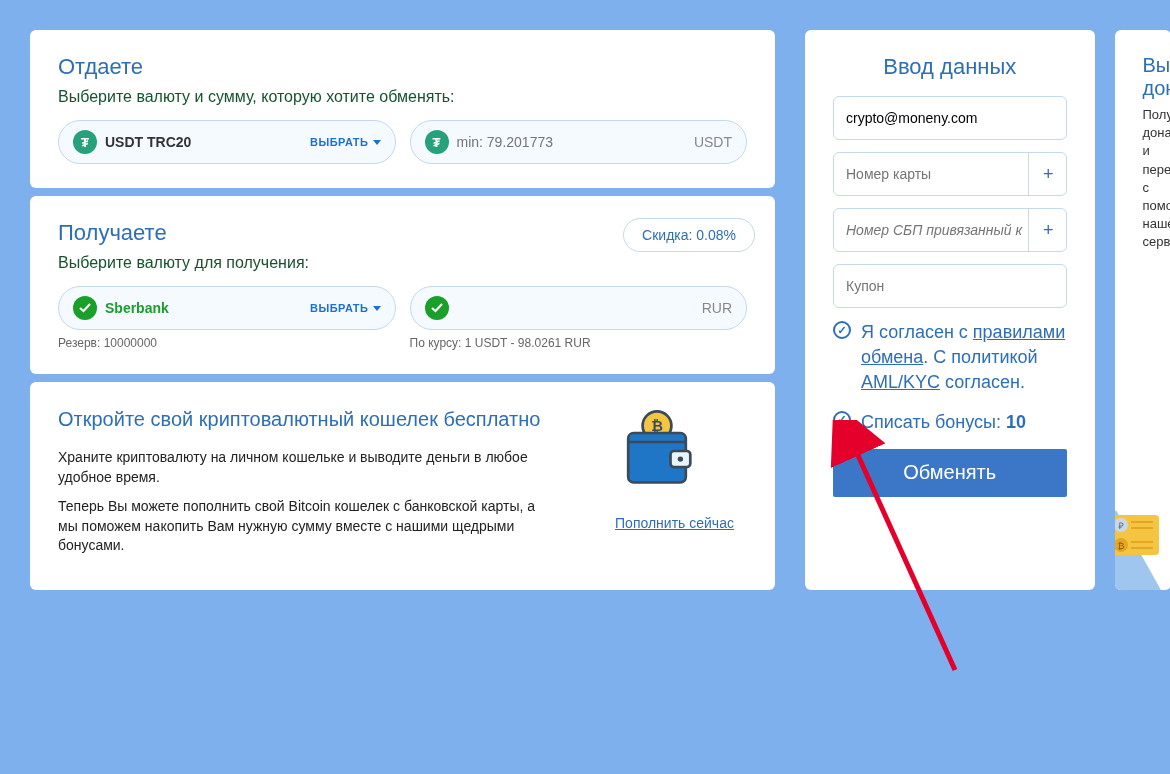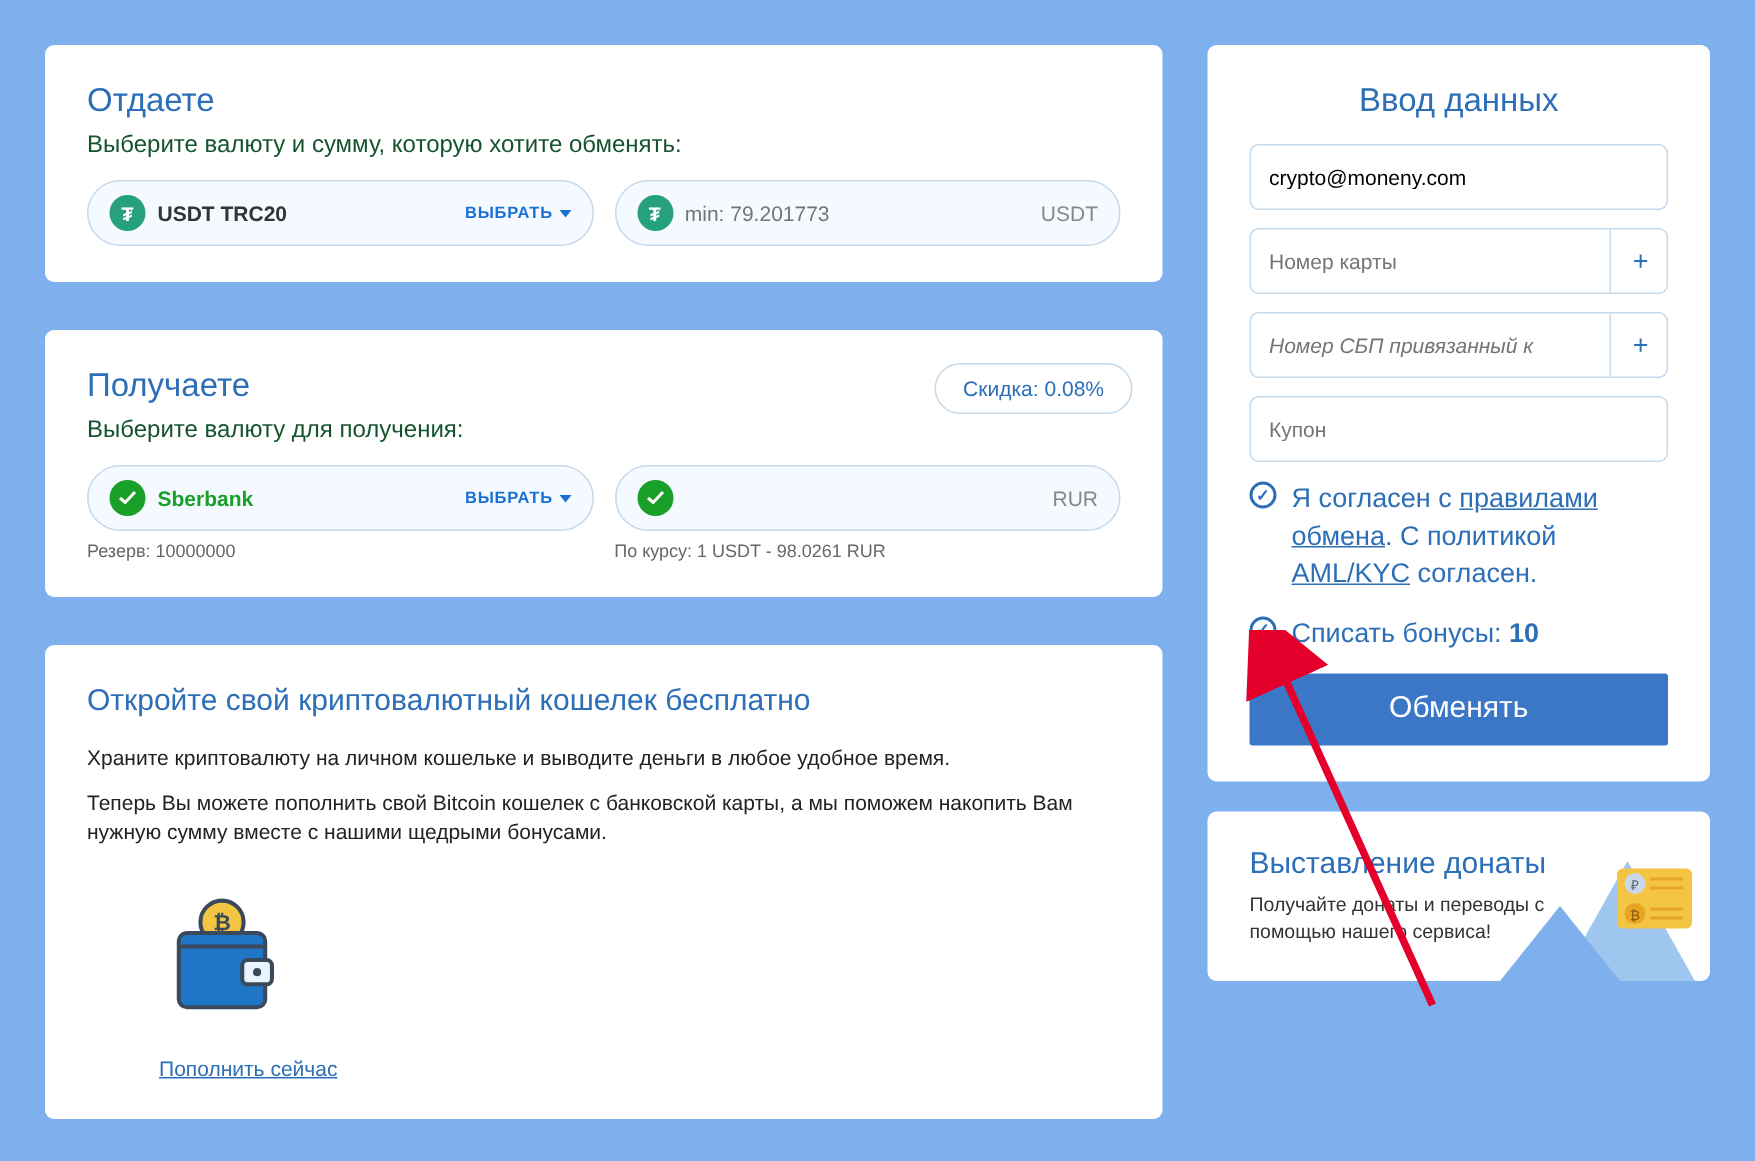--- a/index.html
+++ b/index.html
@@ -5,22 +5,22 @@
 * { box-sizing: border-box; margin: 0; padding: 0; }
 body {
   font-family: Arial, sans-serif;
   background: #7eb0ee;
   padding: 30px;
   width: 1170px;
   height: 774px;
   position: relative;
 }
 .layout { display: flex; gap: 30px; }
-.left-col { flex: 1; display: flex; flex-direction: column; gap: 32px; }
-.right-col { width: 335px; display: flex; flex-direction: column; gap: 20px; }
+.left-col { flex: 1; display: flex; flex-direction: column; gap: 8px; }
+.right-col { width: 335px; display: flex; flex-direction: row; gap: 20px; }
 
 .card {
   background: #fff;
   border-radius: 6px;
   padding: 24px 28px;
 }
 
 .card-title {
   color: #2d6fb7;
   font-size: 22px;
@@ -102,21 +102,21 @@
 }
 
 .receive-card { position: relative; }
 
 .wallet-card .wallet-title {
   color: #2d6fb7;
   font-size: 20px;
   margin-bottom: 16px;
   line-height: 1.3;
 }
-.wallet-card { display: flex; gap: 20px; flex-direction: column; }
+.wallet-card { display: flex; gap: 20px; }
 .wallet-left { flex: 1; }
 .wallet-right { width: 180px; text-align: center; }
 .wallet-p { font-size: 14px; color: #222; line-height: 1.4; margin-bottom: 10px; }
 
 .wallet-icon {
   margin: 0 auto 14px;
 }
 
 .refill-link {
   color: #2d6fb7;

